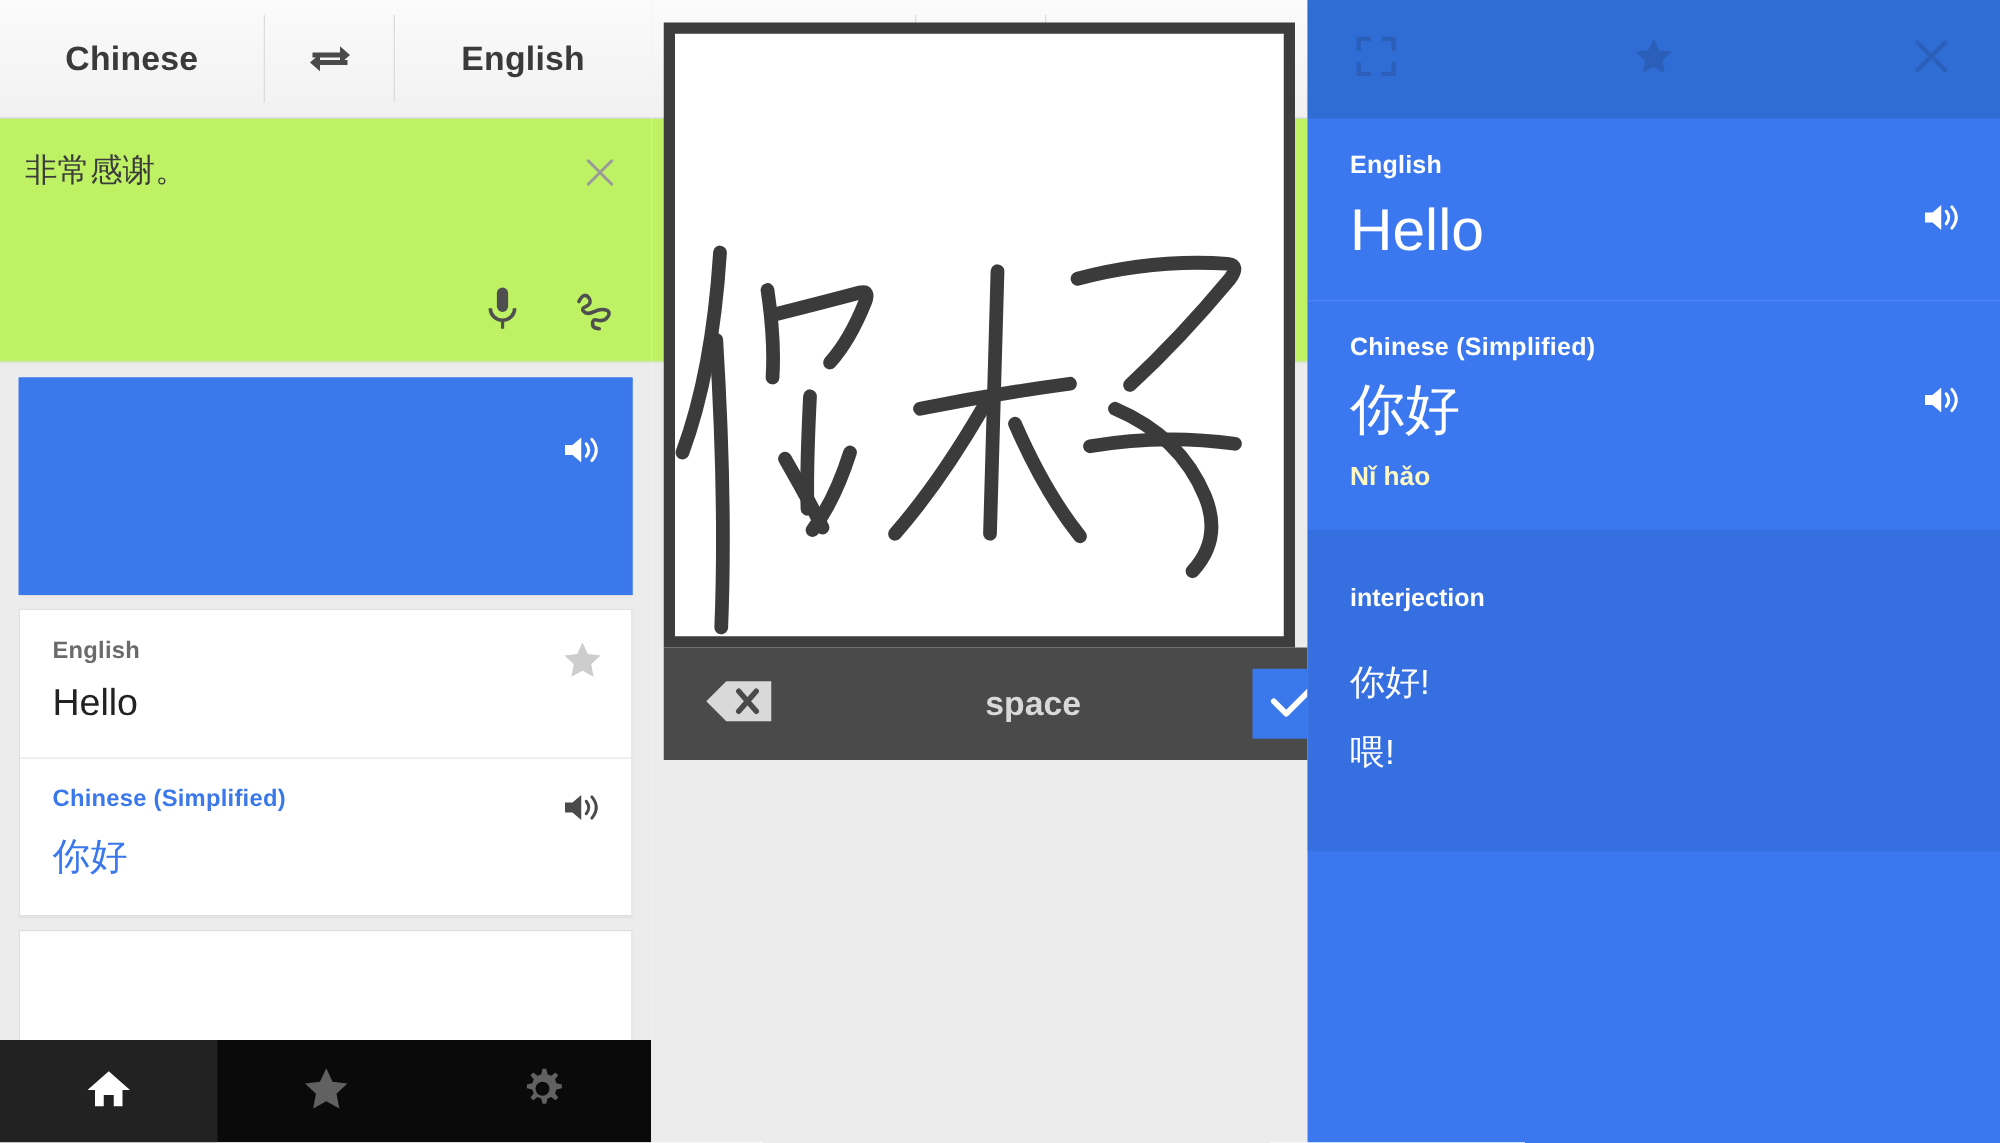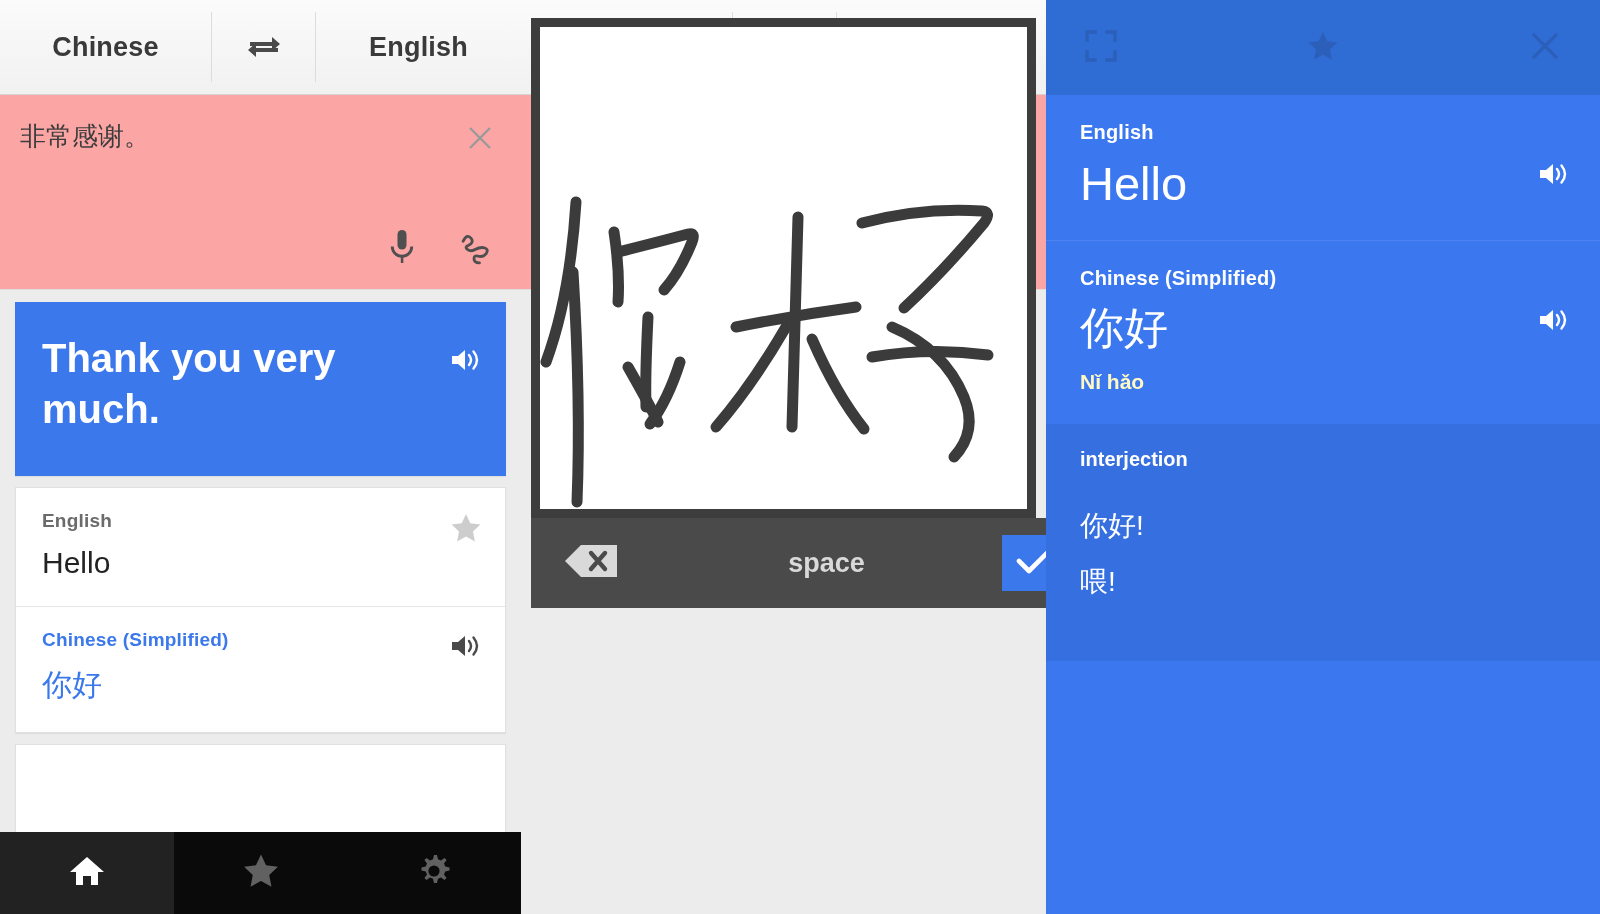--- a/index.html
+++ b/index.html
@@ -29,21 +29,21 @@
     height: 70px; display: flex; align-items: center; justify-content: center;
     font-size: 27px; font-weight: bold; color: #3a3a3a; letter-spacing: .2px;
   }
   .langcell.sep { border-right: 1px solid #dcdcdc; }
   .lang-from { width: 212px; }
   .lang-swap { width: 104px; }
   .lang-to   { flex: 1; }
   .swap-ico { width: 36px; height: 26px; display:block; }
 
   
-  .srcarea { position: relative; height: 195px; background: #fca5a5; border-bottom: 1px solid #dedede; }
+  .srcarea { position: relative; height: 195px; background: #bef264; border-bottom: 1px solid #dedede; }
   .srctext { position: absolute; left: 20px; top: 24px; font-size: 26px; color: #3c3c3c; }
   .src-clear {
     position: absolute; right: 22px; top: 24px; width: 38px; height: 38px;
     display: flex; align-items: center; justify-content: center;
   }
   .srctools { position: absolute; right: 28px; bottom: 20px; display: flex; align-items: center; gap: 34px; }
   .tool-ico { width: 38px; height: 42px; display: block; }
 
   
   .results { position: relative; padding: 12px 15px 0 15px; }
@@ -99,21 +99,21 @@
     position: relative; height: 95px; background: #2f6cd4; display: flex; align-items: center;
   }
   .c-header .hcell { display: flex; align-items: center; justify-content: center; }
   .hcell.crop { width: 110px; }
   .hcell.star { flex: 1; }
   .hcell.close { width: 110px; }
 
   .c-block { position: relative; padding: 26px 80px 30px 34px; }
   .c-block.en { background: #3b78f0; }
   .c-block.zh { background: #3b78f0; border-top: 1px solid #4d84f2; }
-  .c-block.def { background: #356fe0; padding-top: 24px; padding-bottom: 60px; }
+  .c-block.def { background: #356fe0; padding-top: 44px; padding-bottom: 60px; }
   .c-lang { color: #ffffff; font-size: 20px; font-weight: bold; letter-spacing: .2px; }
   .c-word { color: #ffffff; font-size: 47px; font-weight: normal; margin-top: 14px; line-height: 1.1; }
   .c-word.zh { font-size: 44px; }
   .c-roman { color: #fef9c3; font-size: 21px; font-weight: bold; margin-top: 18px; }
   .c-speaker { position: absolute; right: 28px; top: 64px; }
   .c-pos { color: #ffffff; font-size: 20px; font-weight: bold; }
   .c-defline { color: #ffffff; font-size: 28px; margin-top: 18px; line-height: 1.35; }
   .c-defline.first { margin-top: 36px; }
 </style>
 </head>
@@ -159,21 +159,20 @@
           <svg class="tool-ico" viewBox="0 0 28 28">
               <path d="M6 9 q3-6 6-2 q2 3 -2 5 q-3 1 -1 3 q2 2 6 0 q4-2 7-1 q3 1 1 4 q-2 3 -6 2 q-3-1 -3 2 q0 3 4 3" stroke="#4f4f4f" stroke-width="2.1" fill="none" stroke-linecap="round"></path>
             </svg>
         </span>
       </div>
     </div>
 
     <div class="results">
 
       <div class="card primary">
-        <div class="primary-text">Thank you very much.</div>
         <span class="primary-speaker">
           <svg width="34" height="30" viewBox="0 0 34 30">
               <path d="M3 11 L9 11 L16 5 L16 25 L9 19 L3 19 Z" fill="#ffffff"></path>
               <path d="M20 10 q4 5 0 10" stroke="#ffffff" stroke-width="2.4" fill="none" stroke-linecap="round"></path>
               <path d="M24.5 6.5 q7 8.5 0 17" stroke="#ffffff" stroke-width="2.4" fill="none" stroke-linecap="round"></path>
             </svg>
         </span>
       </div>
 
       <div class="card">

